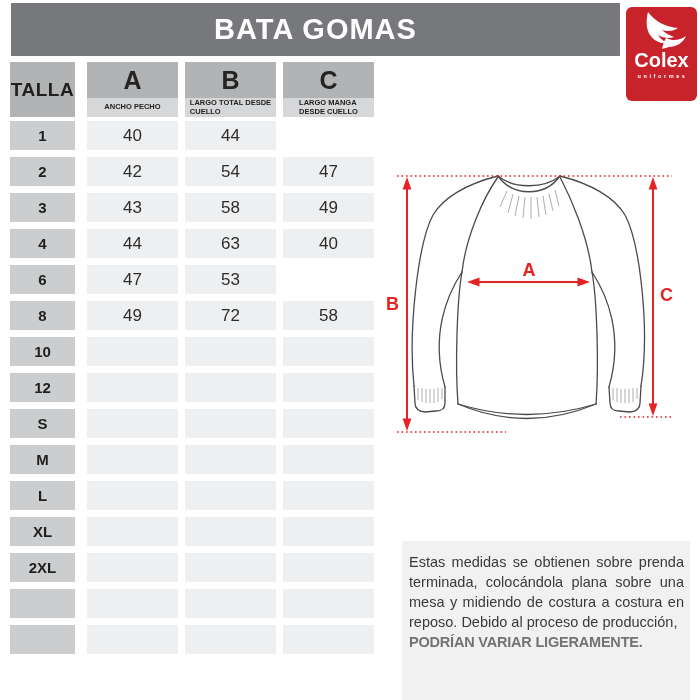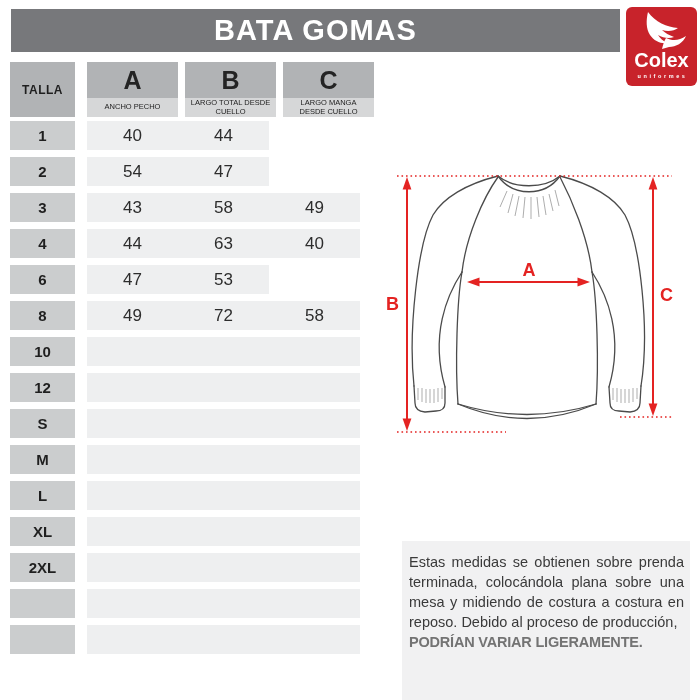--- a/index.html
+++ b/index.html
@@ -12,43 +12,43 @@
     --brand-red:#c8232b;
     --accent-red:#e42322;
     --outline:#4b4b4b;
     --text-dark:#2d2d2d;
   }
   *{margin:0;padding:0;box-sizing:border-box}
   html,body{background:#ffffff}
   body{font-family:"Liberation Sans","DejaVu Sans",sans-serif;}
   .canvas{position:relative;width:700px;height:700px;background:#fff;overflow:hidden}
 
-  .titlebar{position:absolute;left:11px;top:9px;width:609px;height:43px;background:var(--bar-gray);
+  .titlebar{position:absolute;left:11px;top:3px;width:609px;height:53px;background:var(--bar-gray);
     display:flex;align-items:center;justify-content:center;color:#fff;font-weight:bold;
     font-size:29px;letter-spacing:1px}
 
-  .logo{position:absolute;left:626px;top:7px;width:71px;height:79px;background:var(--brand-red);
+  .logo{position:absolute;left:626px;top:7px;width:71px;height:94px;background:var(--brand-red);
     border-radius:6px;color:#fff;text-align:center}
   .logo svg{position:absolute;left:0;top:2px;width:71px;height:44px}
   .logo-name{position:absolute;left:0;right:0;top:43px;font-size:20px;font-weight:bold;line-height:21px}
   .logo-sub{position:absolute;left:2px;right:0;top:66px;font-size:5.5px;letter-spacing:2.6px;font-weight:bold}
 
   .talla{position:absolute;left:10px;top:62px;width:65px;height:55px;background:var(--header-cell);
-    font-weight:bold;font-size:12px;color:#1f1f1f;display:flex;align-items:center;justify-content:center;letter-spacing:.5px}
+    font-weight:bold;font-size:19px;color:#1f1f1f;display:flex;align-items:center;justify-content:center;letter-spacing:.5px}
   .colhead{position:absolute;top:62px;width:91px}
   .colhead .letter{height:36px;background:var(--header-cell);font-weight:bold;font-size:25px;color:#242424;
     display:flex;align-items:center;justify-content:center}
-  .colhead .lbl{height:19px;background:var(--subtitle-cell);font-size:7.5px;font-weight:normal;color:#222;
-    display:flex;align-items:center;justify-content:center;text-align:center;white-space:pre-line;line-height:8.5px}
+  .colhead .lbl{height:19px;background:var(--subtitle-cell);font-size:7.5px;font-weight:bold;color:#222;
+    display:flex;align-items:center;justify-content:center;white-space:pre-line;line-height:8.5px}
 
   .rows{position:absolute;left:10px;top:121px;display:flex;flex-direction:column;row-gap:7px}
   .trow{display:flex;height:29px}
   .size-cell{width:65px;margin-right:12px;background:var(--size-cell);font-weight:bold;font-size:15px;color:#1f1f1f;
     display:flex;align-items:center;justify-content:center}
-  .val-cell{width:91px;background:var(--value-cell);font-size:17px;color:var(--text-dark);
+  .val-cell{width:91px;margin-right:7px;background:var(--value-cell);font-size:17px;color:var(--text-dark);
     display:flex;align-items:center;justify-content:center}
 
   .diagram{position:absolute;left:385px;top:150px;width:315px;height:310px}
   .garment{stroke:var(--outline);fill:none;stroke-width:1.3;stroke-linejoin:round;stroke-linecap:round}
   .gather{stroke:#8a8a8a;fill:none;stroke-width:.7}
   .redline{stroke:var(--accent-red);stroke-width:2;fill:none}
   .dotted{stroke:var(--accent-red);stroke-width:1.5;fill:none;stroke-dasharray:1.6,2.9}
   .redfill{fill:var(--accent-red);stroke:none}
   .dimlabel{fill:var(--accent-red);font-family:"Liberation Sans",sans-serif;font-size:18px;font-weight:bold}
 
@@ -93,20 +93,21 @@
   </div>
 
   <div class="rows">
       <div class="trow">
         <div class="size-cell">1</div>
         <div class="val-cell">40</div>
         <div class="val-cell">44</div>
       </div>
       <div class="trow">
         <div class="size-cell">2</div>
+        <div class="val-cell">42</div>
         <div class="val-cell">54</div>
         <div class="val-cell">47</div>
       </div>
       <div class="trow">
         <div class="size-cell">3</div>
         <div class="val-cell">43</div>
         <div class="val-cell">58</div>
         <div class="val-cell">49</div>
       </div>
       <div class="trow">

